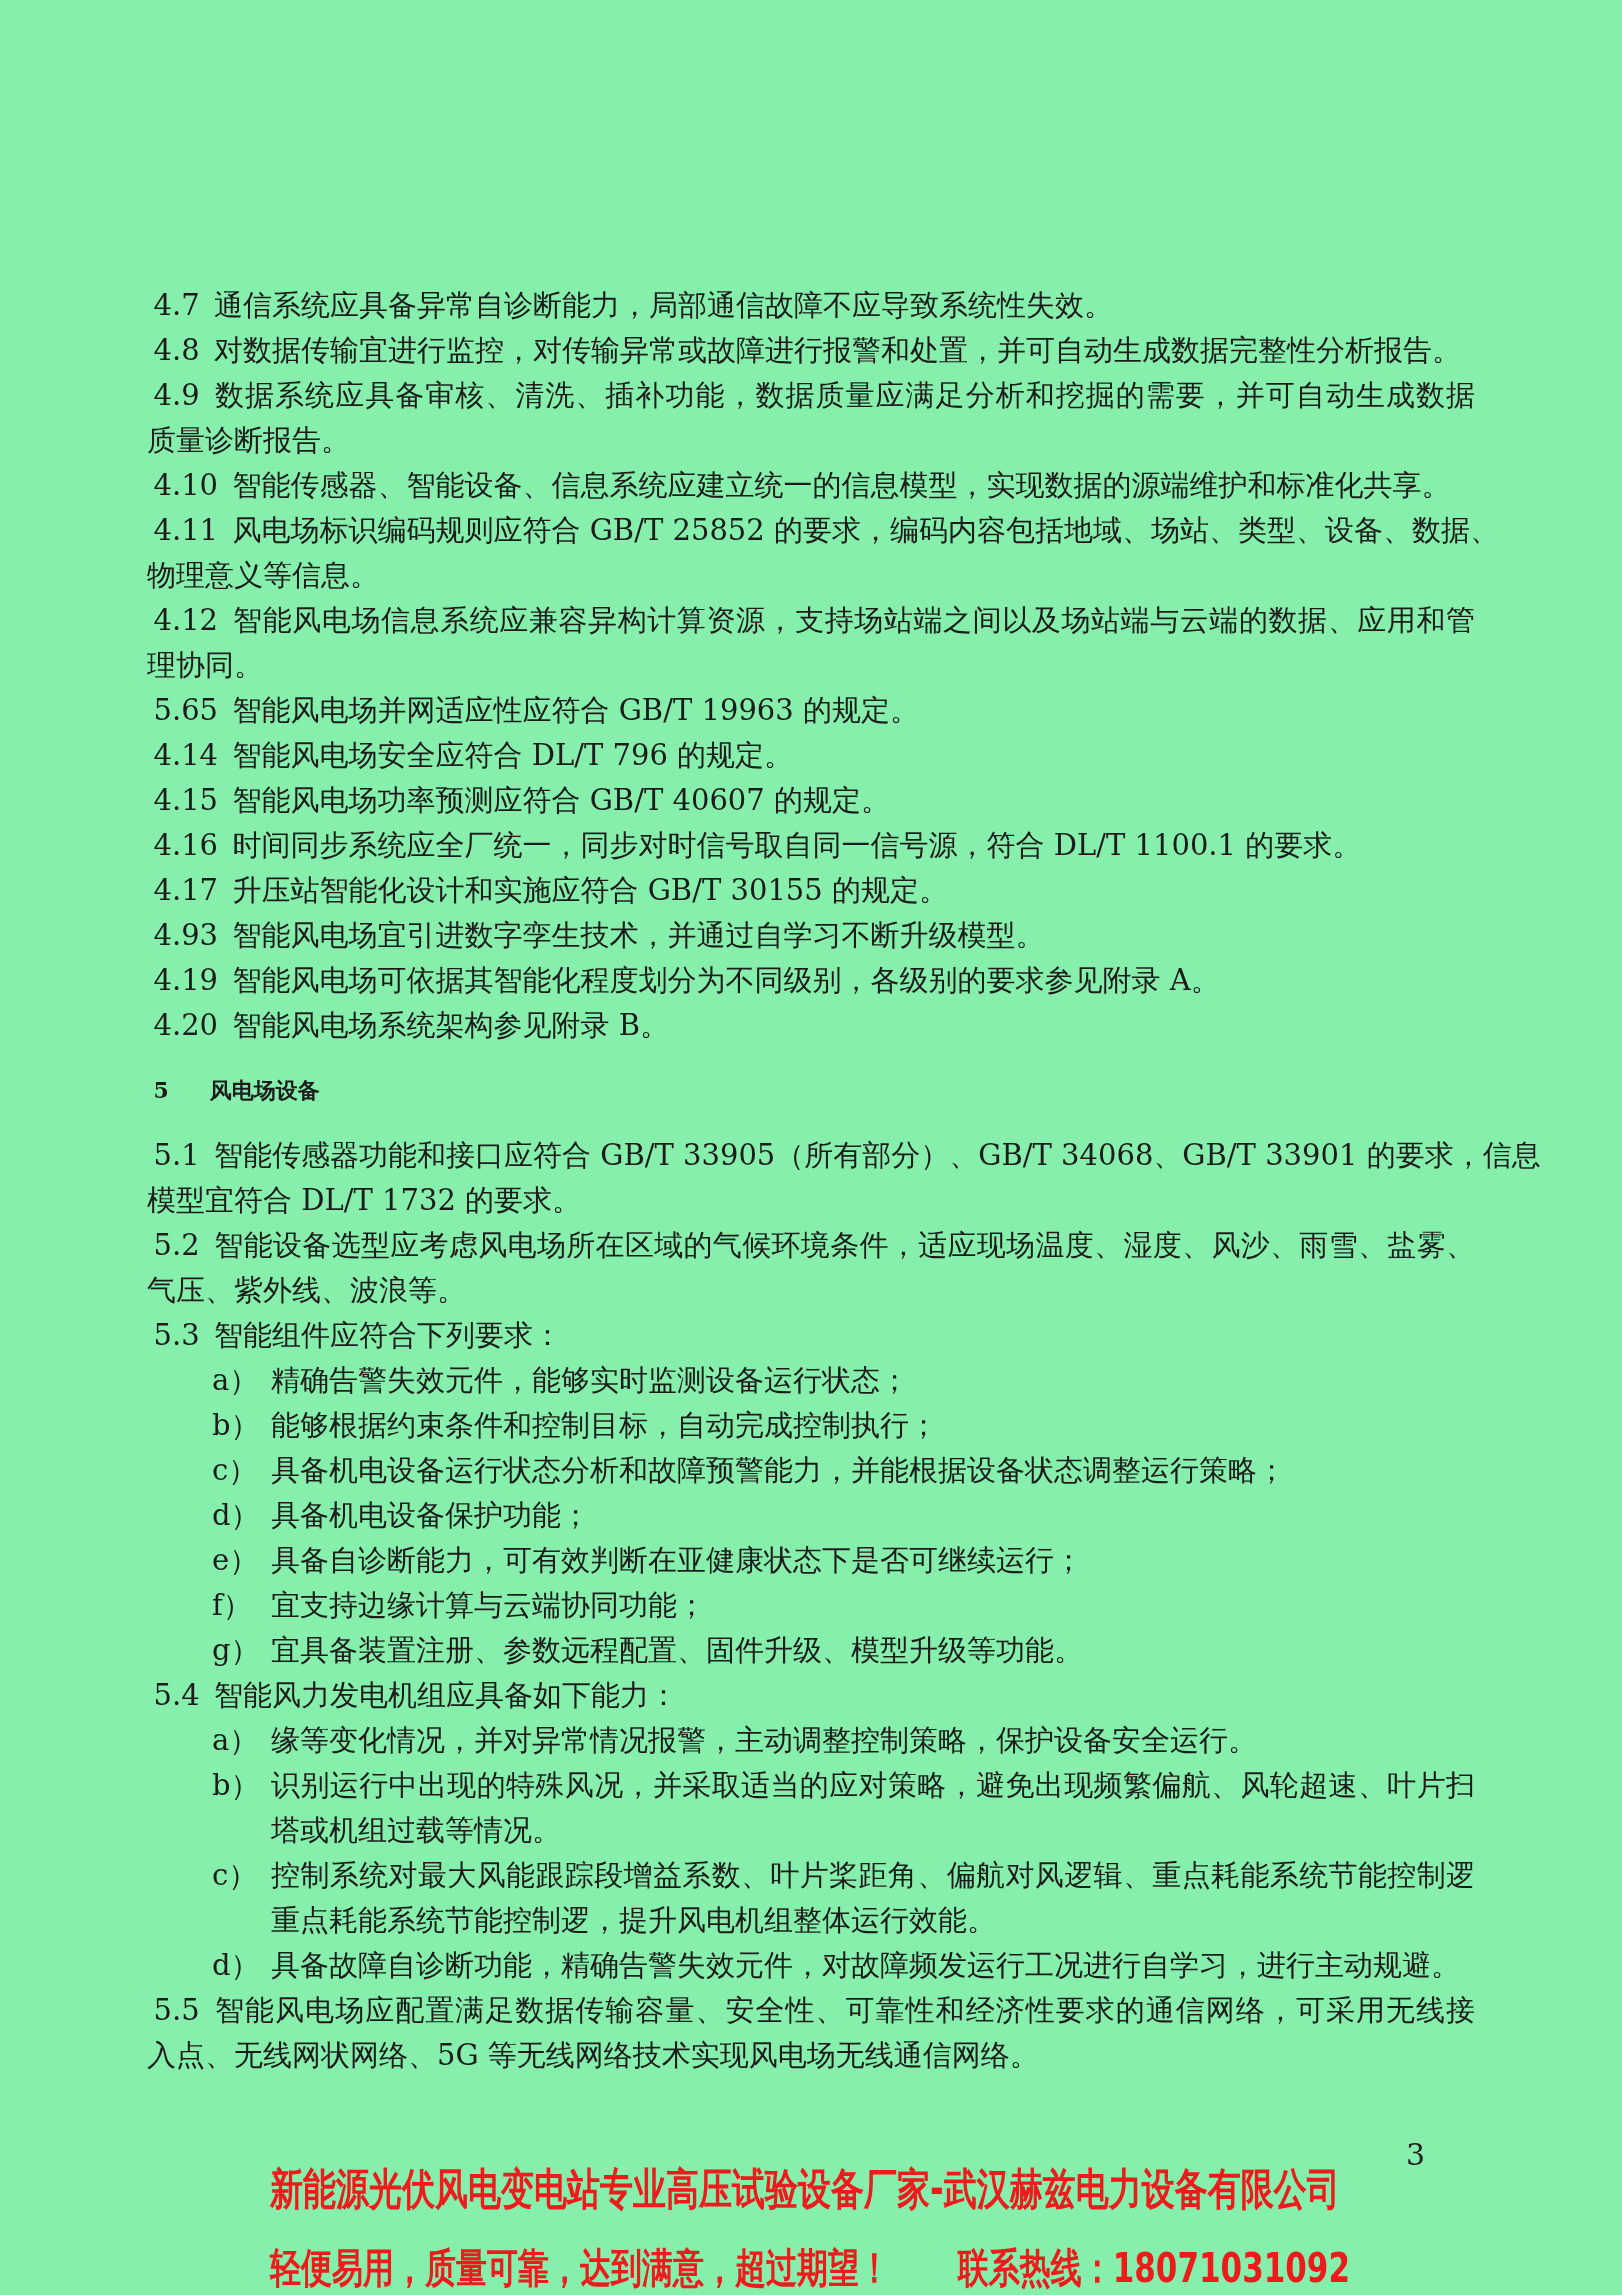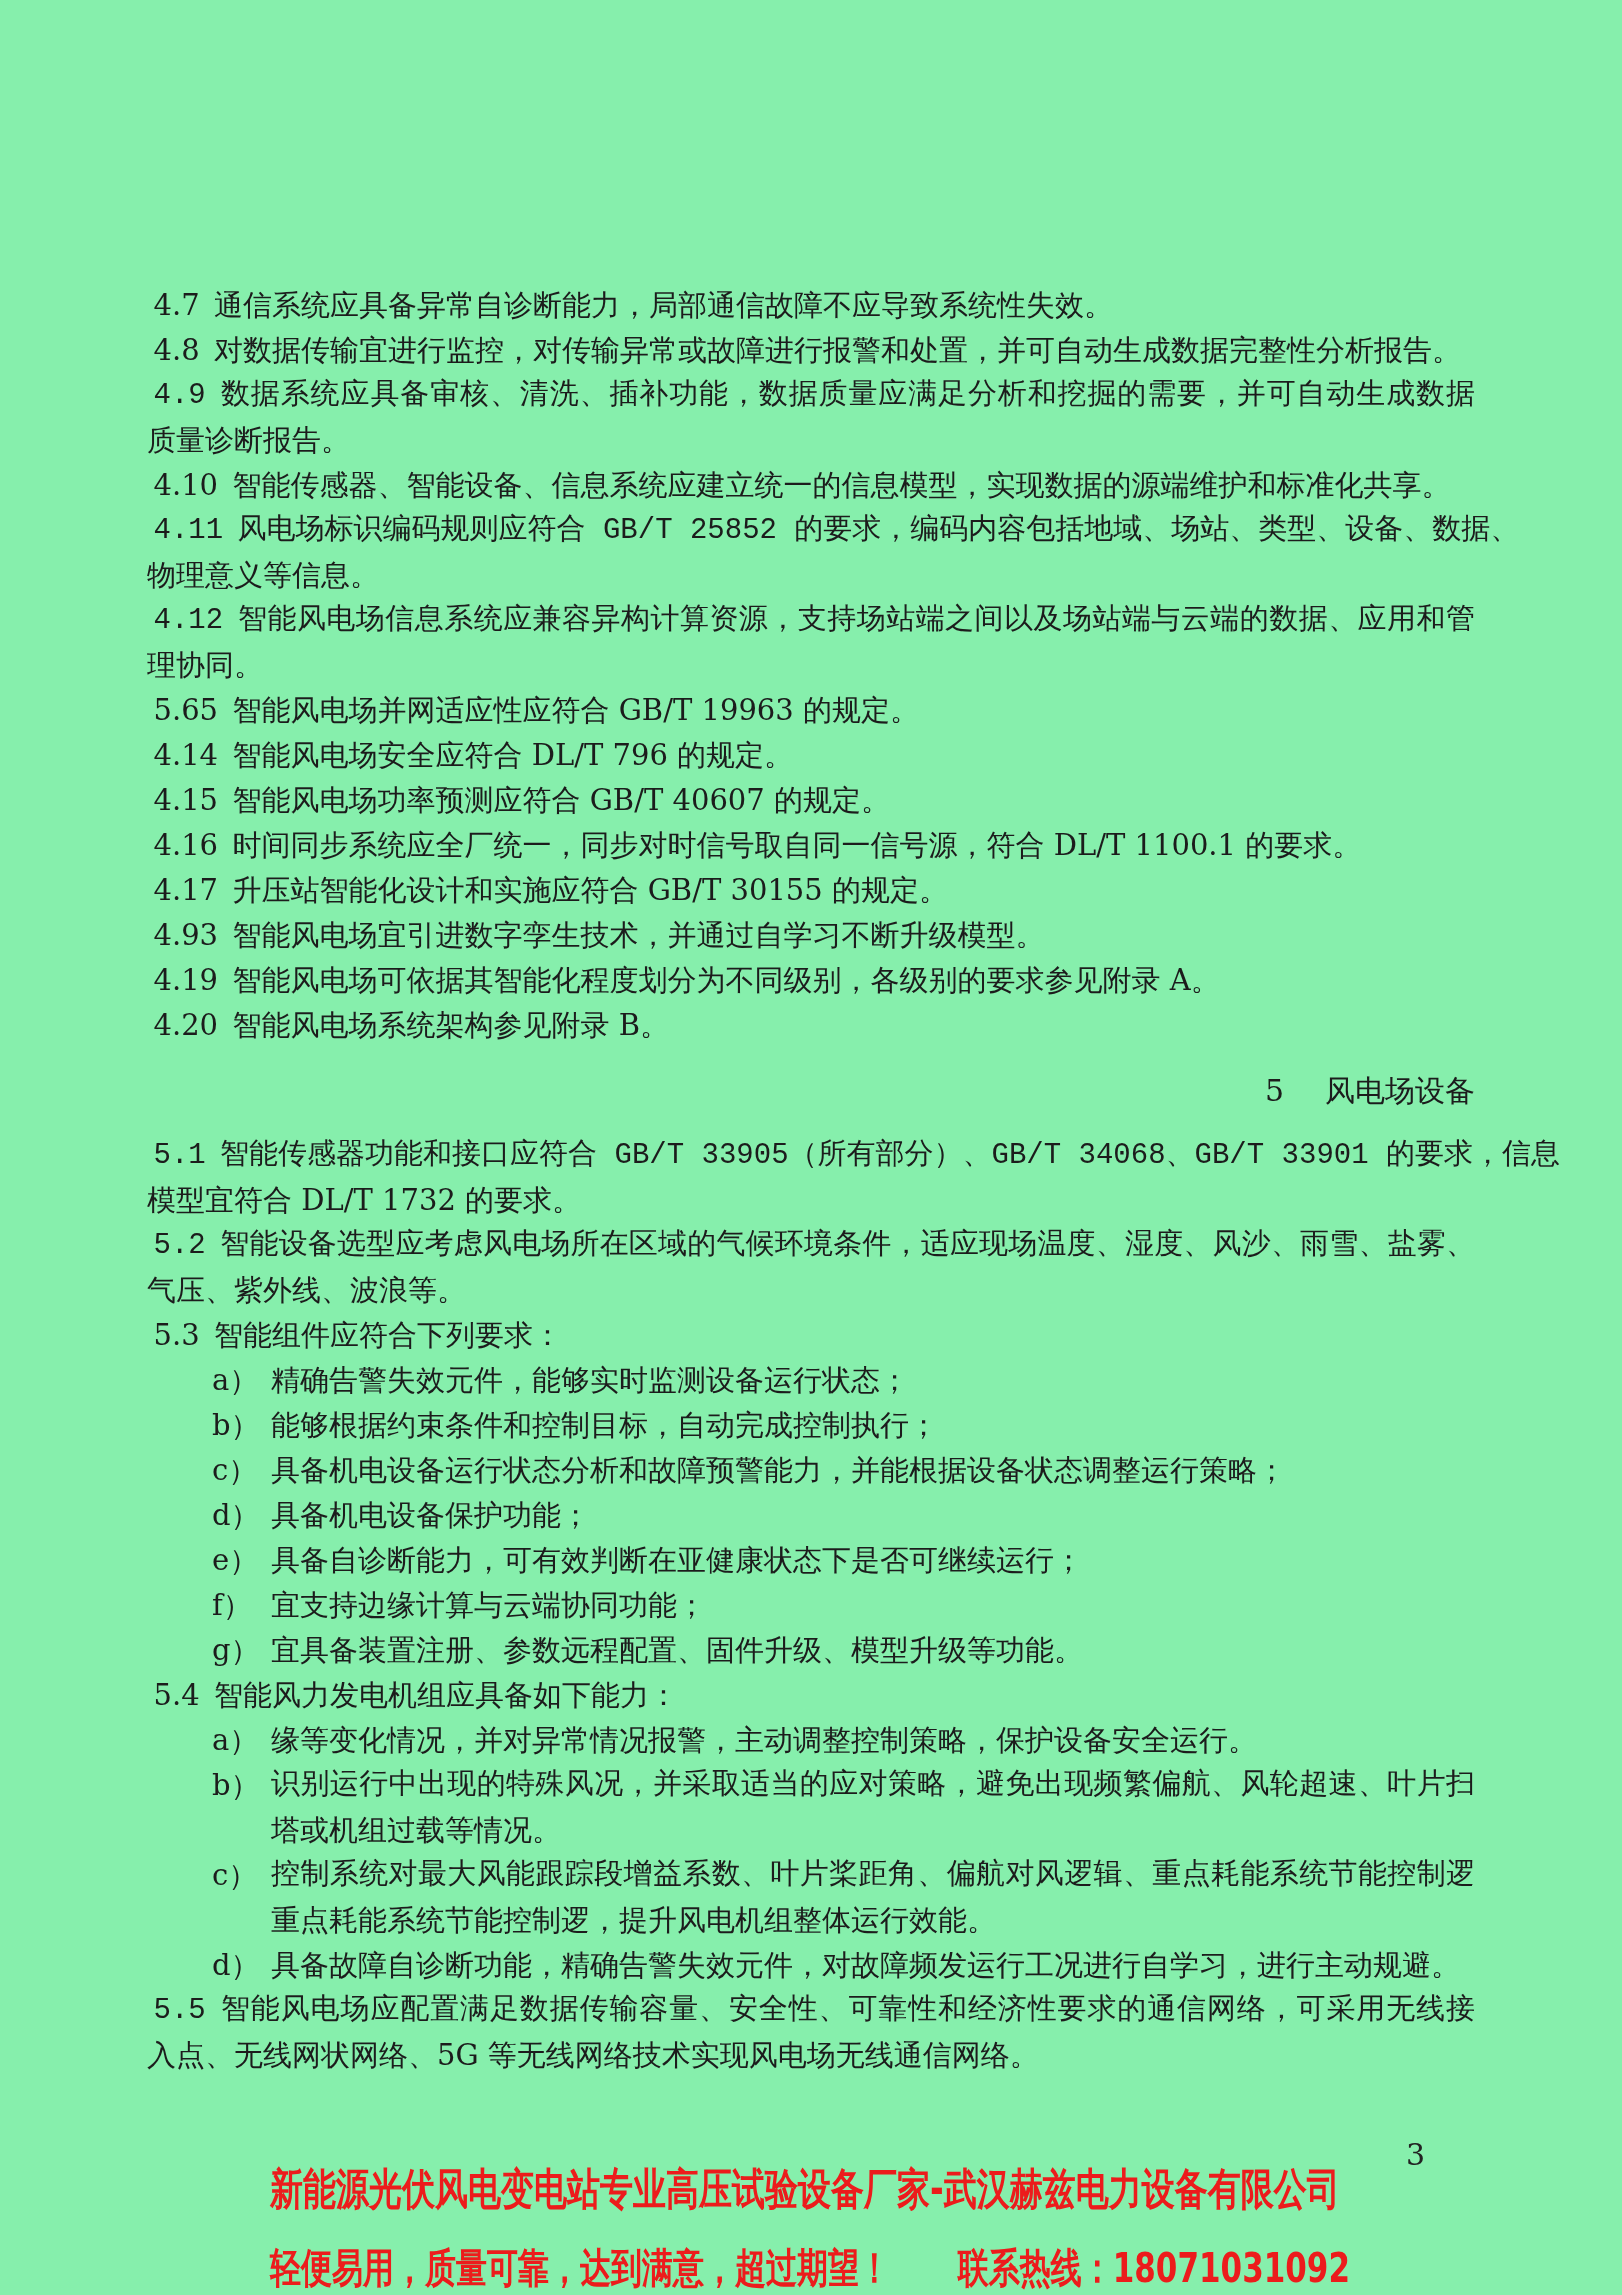--- a/index.html
+++ b/index.html
@@ -20,31 +20,30 @@
     width: 1328px;
     font-size: 29px;
   }
   .line {
     line-height: 45px;
     height: 45px;
     white-space: nowrap;
     margin: 0;
   }
   .clause-first { padding-left: 6.5px; }
-  .fill { text-align: justify; text-align-last: justify; text-justify: inter-ideograph; font-family: Liberation Mono, monospace; }
+  .fill { text-align: justify; text-align-last: justify; text-justify: inter-ideograph; }
   .num { margin-right: 14.4px; }
   .heading {
-    font-weight: normal;
-    font-size: 30px;
+    font-weight: bold;
+    font-size: 22px;
     line-height: 45px;
     height: 45px;
     margin: 20px 0 19.6px 0;
     padding-left: 6.5px;
     white-space: nowrap;
-    text-align: right;
   }
   .heading .num { margin-right: 41px; }
   .li { position: relative; padding-left: 124px; }
   .li-label {
     position: absolute;
     left: 65px;
     top: 0;
     line-height: 45px;
   }
   .pagenum {

